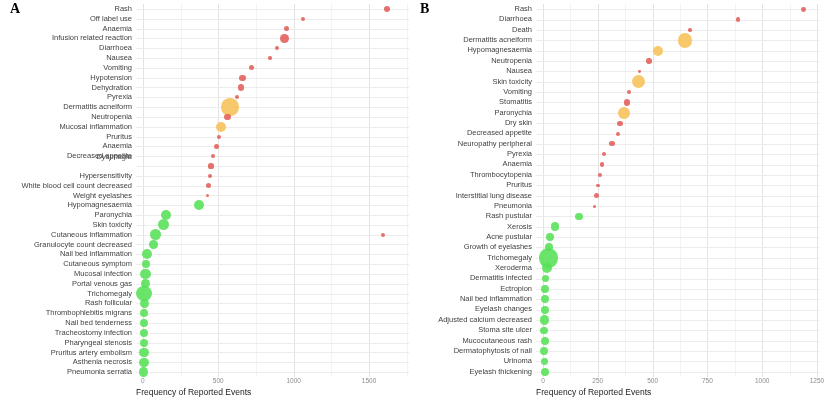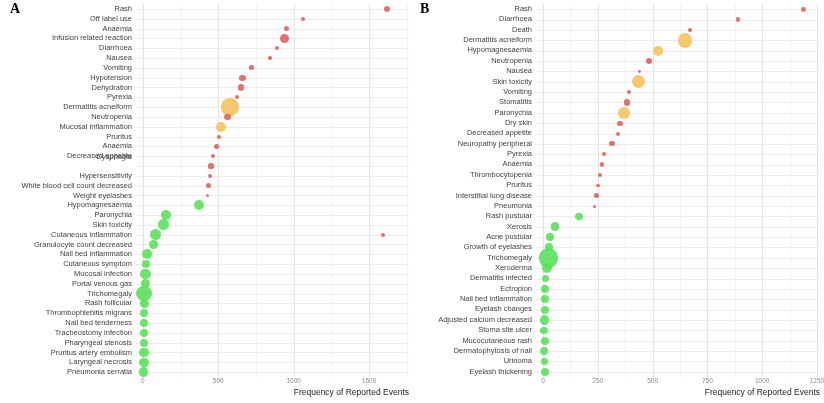--- a/index.html
+++ b/index.html
@@ -32,21 +32,21 @@
   .vline.major{background:#e3e3e3;}
   .vline.minor{background:#f3f3f3;}
   .hline{position:absolute;height:1px;background:#ececec;left:0;right:0;}
   .dot{position:absolute;border-radius:50%;opacity:0.88;}
   .xticks{position:absolute;top:377px;left:0;width:412px;height:9px;}
   .xtick{
     position:absolute;transform:translateX(-50%);
     font-size:6.5px;color:#8c8c8c;white-space:nowrap;
   }
   .xlabel{
-    position:absolute;top:387px;text-align:right;
+    position:absolute;top:387px;text-align:left;
     font-size:8.5px;color:#1c1c1c;
   }
   #panelA .xlabel{left:136px;width:273px;}
   #panelB .xlabel{left:124px;width:284px;}
 </style>
 </head>
 <body>
 
 <div class="figure">
 
@@ -82,21 +82,21 @@
         <div class="ylabel" style="top: 255.211px; height: 9.81579px; line-height: 9.81579px;">Cutaneous symptom</div>
         <div class="ylabel" style="top: 265.026px; height: 9.81579px; line-height: 9.81579px;">Mucosal infection</div>
         <div class="ylabel" style="top: 274.842px; height: 9.81579px; line-height: 9.81579px;">Portal venous gas</div>
         <div class="ylabel" style="top: 284.658px; height: 9.81579px; line-height: 9.81579px;">Trichomegaly</div>
         <div class="ylabel" style="top: 294.474px; height: 9.81579px; line-height: 9.81579px;">Rash follicular</div>
         <div class="ylabel" style="top: 304.289px; height: 9.81579px; line-height: 9.81579px;">Thrombophlebitis migrans</div>
         <div class="ylabel" style="top: 314.105px; height: 9.81579px; line-height: 9.81579px;">Nail bed tenderness</div>
         <div class="ylabel" style="top: 323.921px; height: 9.81579px; line-height: 9.81579px;">Tracheostomy infection</div>
         <div class="ylabel" style="top: 333.737px; height: 9.81579px; line-height: 9.81579px;">Pharyngeal stenosis</div>
         <div class="ylabel" style="top: 343.553px; height: 9.81579px; line-height: 9.81579px;">Pruritus artery embolism</div>
-        <div class="ylabel" style="top: 353.368px; height: 9.81579px; line-height: 9.81579px;">Laryngeal necrosis</div>
+        <div class="ylabel" style="top: 353.368px; height: 9.81579px; line-height: 9.81579px;">Asthenia necrosis</div>
         <div class="ylabel" style="top: 363.184px; height: 9.81579px; line-height: 9.81579px;">Pneumonia serratia</div>
       </div>
     <div class="plot">
         <div class="vline minor" style="left: 44.6207px;"></div>
         <div class="vline minor" style="left: 119.993px;"></div>
         <div class="vline minor" style="left: 195.366px;"></div>
         <div class="vline minor" style="left: 270.739px;"></div>
         <div class="vline major" style="left: 6.93429px;"></div>
         <div class="vline major" style="left: 82.307px;"></div>
         <div class="vline major" style="left: 157.68px;"></div>

